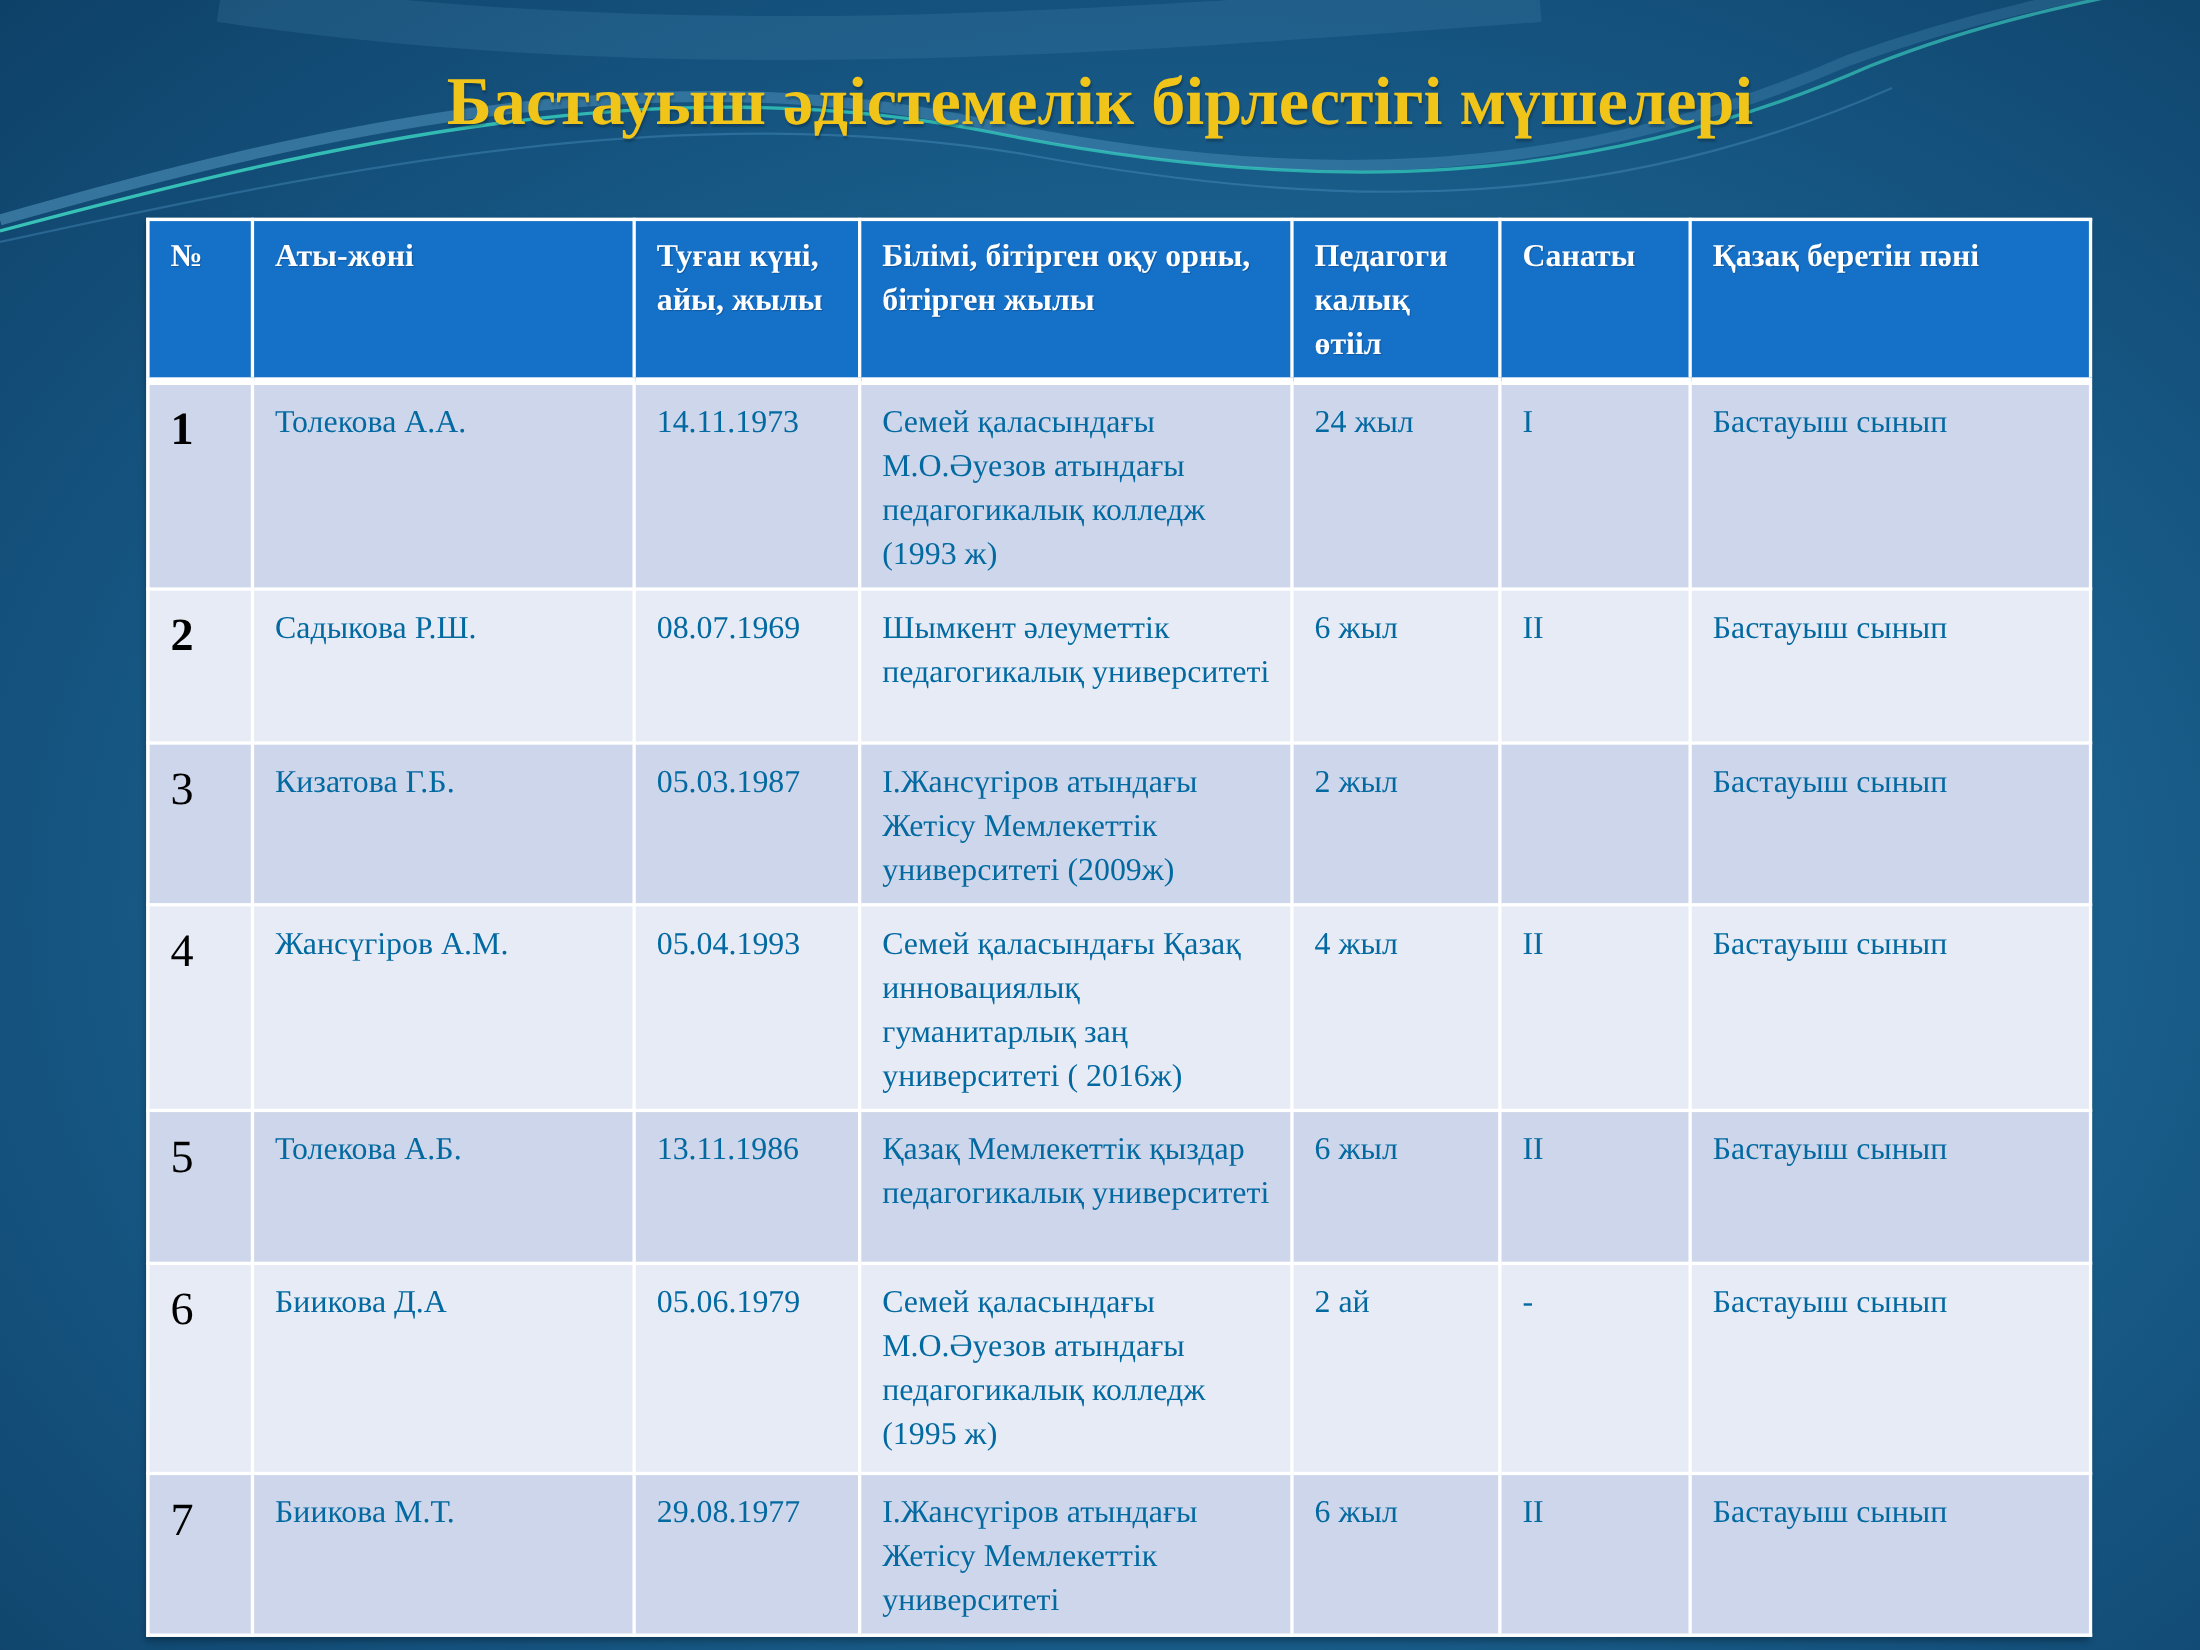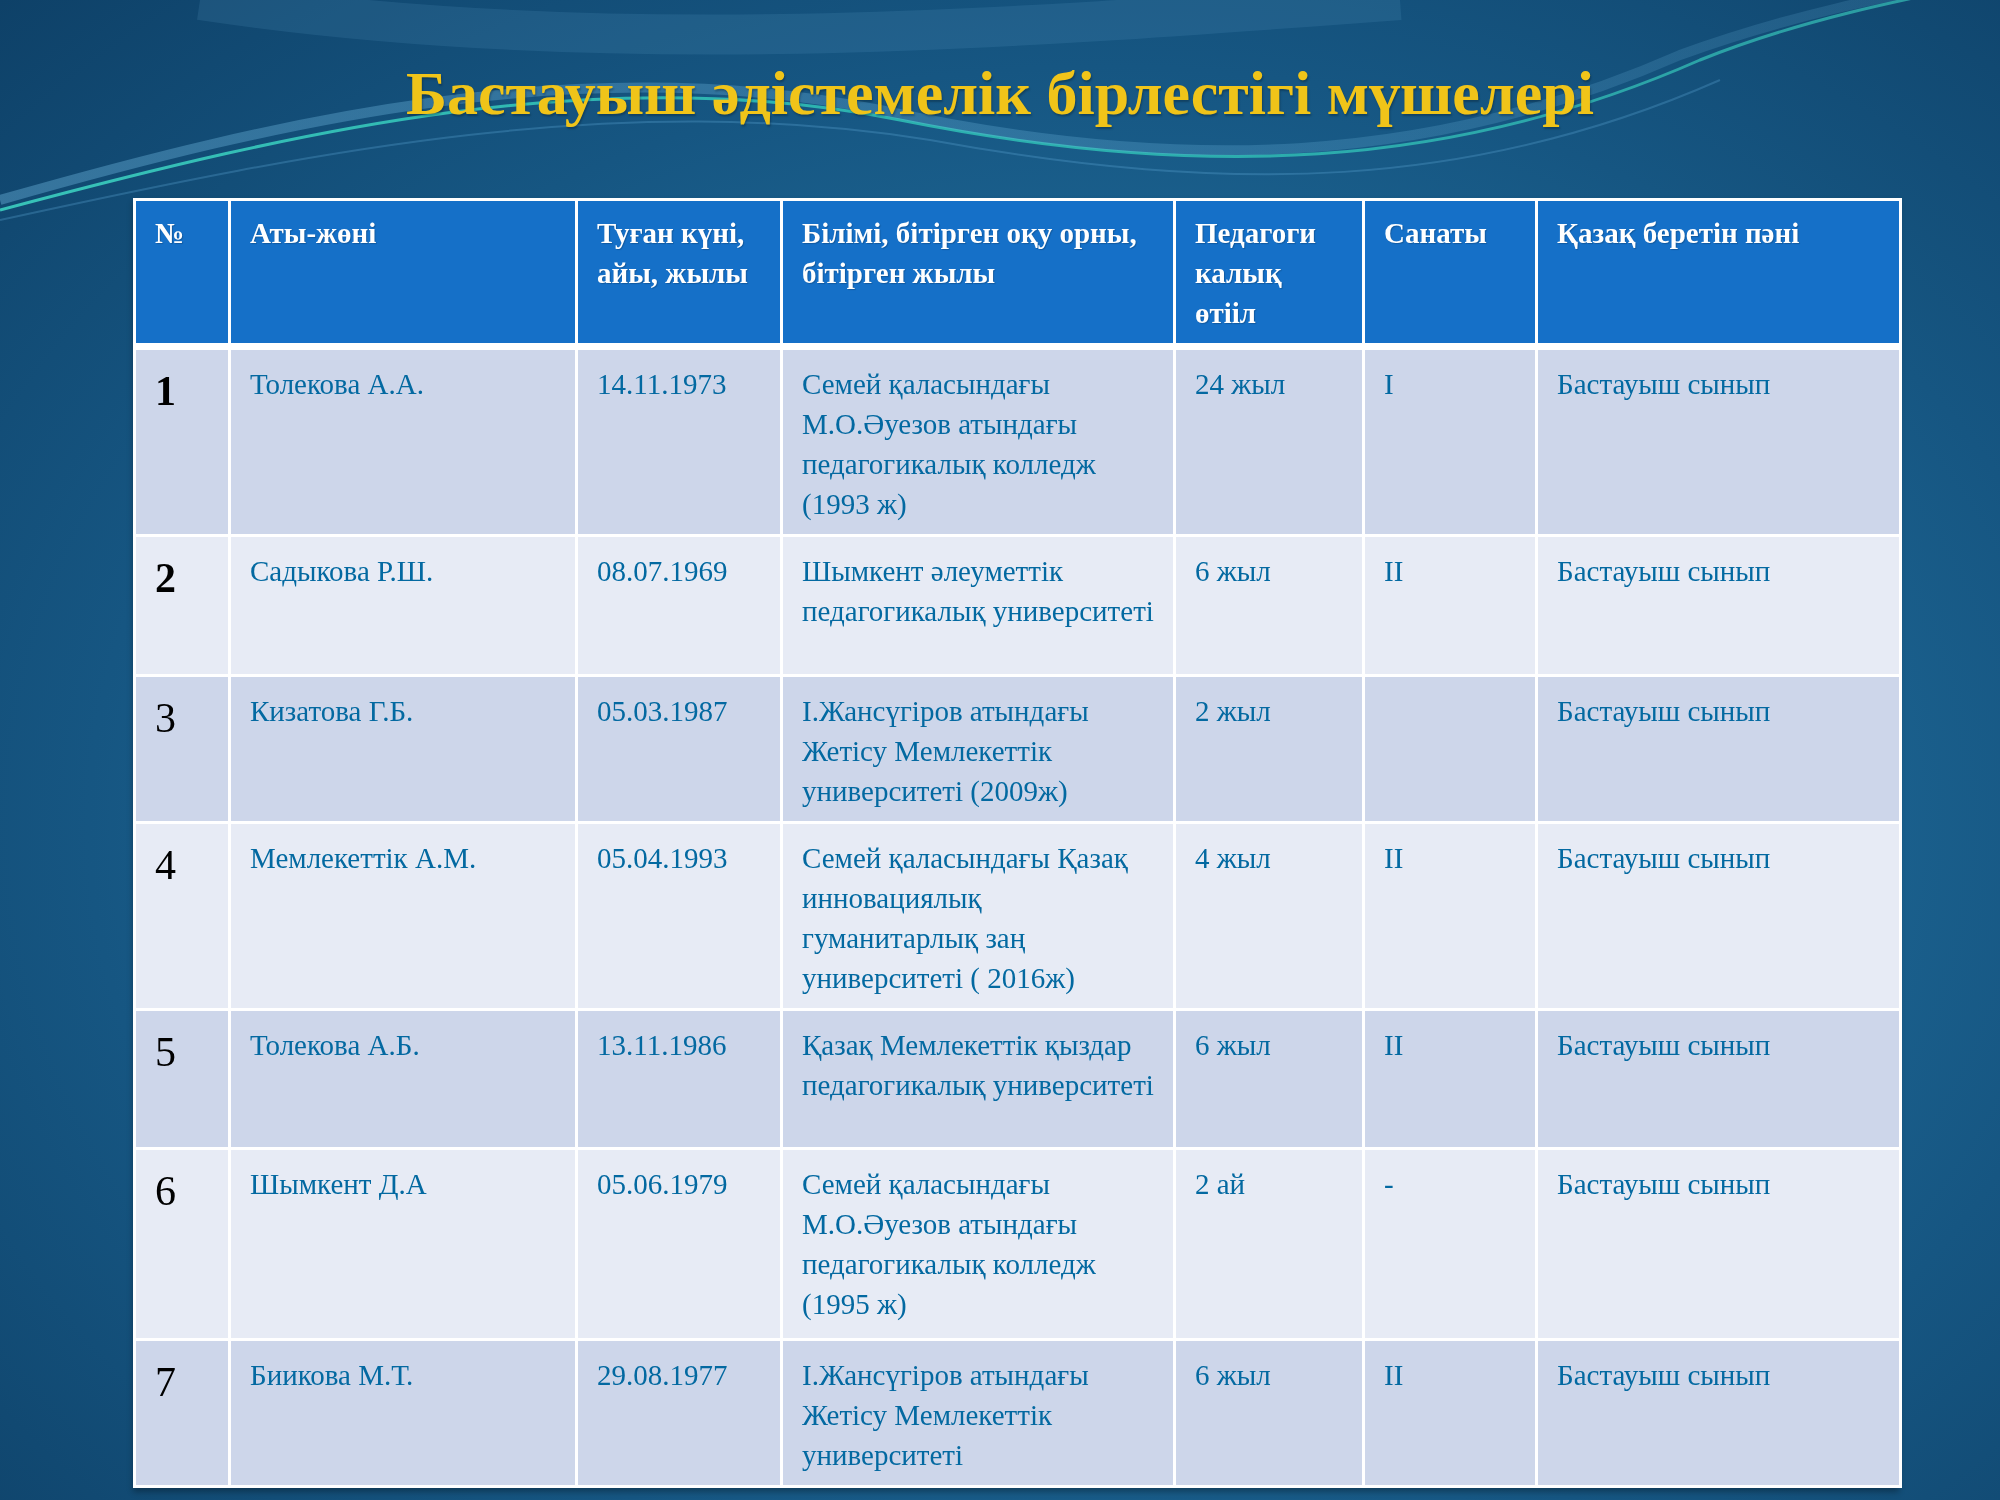--- a/index.html
+++ b/index.html
@@ -158,39 +158,39 @@
         <td class="num">3</td>
         <td>Кизатова Г.Б.</td>
         <td>05.03.1987</td>
         <td>І.Жансүгіров атындағы Жетісу Мемлекеттік университеті  (2009ж)</td>
         <td>2 жыл</td>
         <td></td>
         <td>Бастауыш сынып</td>
       </tr>
       <tr class="even" style="height:181px">
         <td class="num">4</td>
-        <td>Мемлекеттік А.М.</td>
+        <td>Жансүгіров А.М.</td>
         <td>05.04.1993</td>
         <td>Семей қаласындағы Қазақ инновациялық гуманитарлық заң университеті  ( 2016ж)</td>
         <td>4 жыл</td>
         <td>II</td>
         <td>Бастауыш сынып</td>
       </tr>
       <tr class="odd" style="height:139px">
         <td class="num">5</td>
         <td>Толекова А.Б.</td>
         <td>13.11.1986</td>
         <td>Қазақ Мемлекеттік қыздар педагогикалық университеті</td>
         <td>6 жыл</td>
         <td>II</td>
         <td>Бастауыш сынып</td>
       </tr>
       <tr class="even" style="height:191px">
         <td class="num">6</td>
-        <td>Шымкент Д.А</td>
+        <td>Биикова Д.А</td>
         <td>05.06.1979</td>
         <td>Семей қаласындағы М.О.Әуезов атындағы педагогикалық колледж (1995 ж)</td>
         <td>2 ай</td>
         <td>-</td>
         <td>Бастауыш сынып</td>
       </tr>
       <tr class="odd" style="height:142px">
         <td class="num">7</td>
         <td>Биикова М.Т.</td>
         <td>29.08.1977</td>

